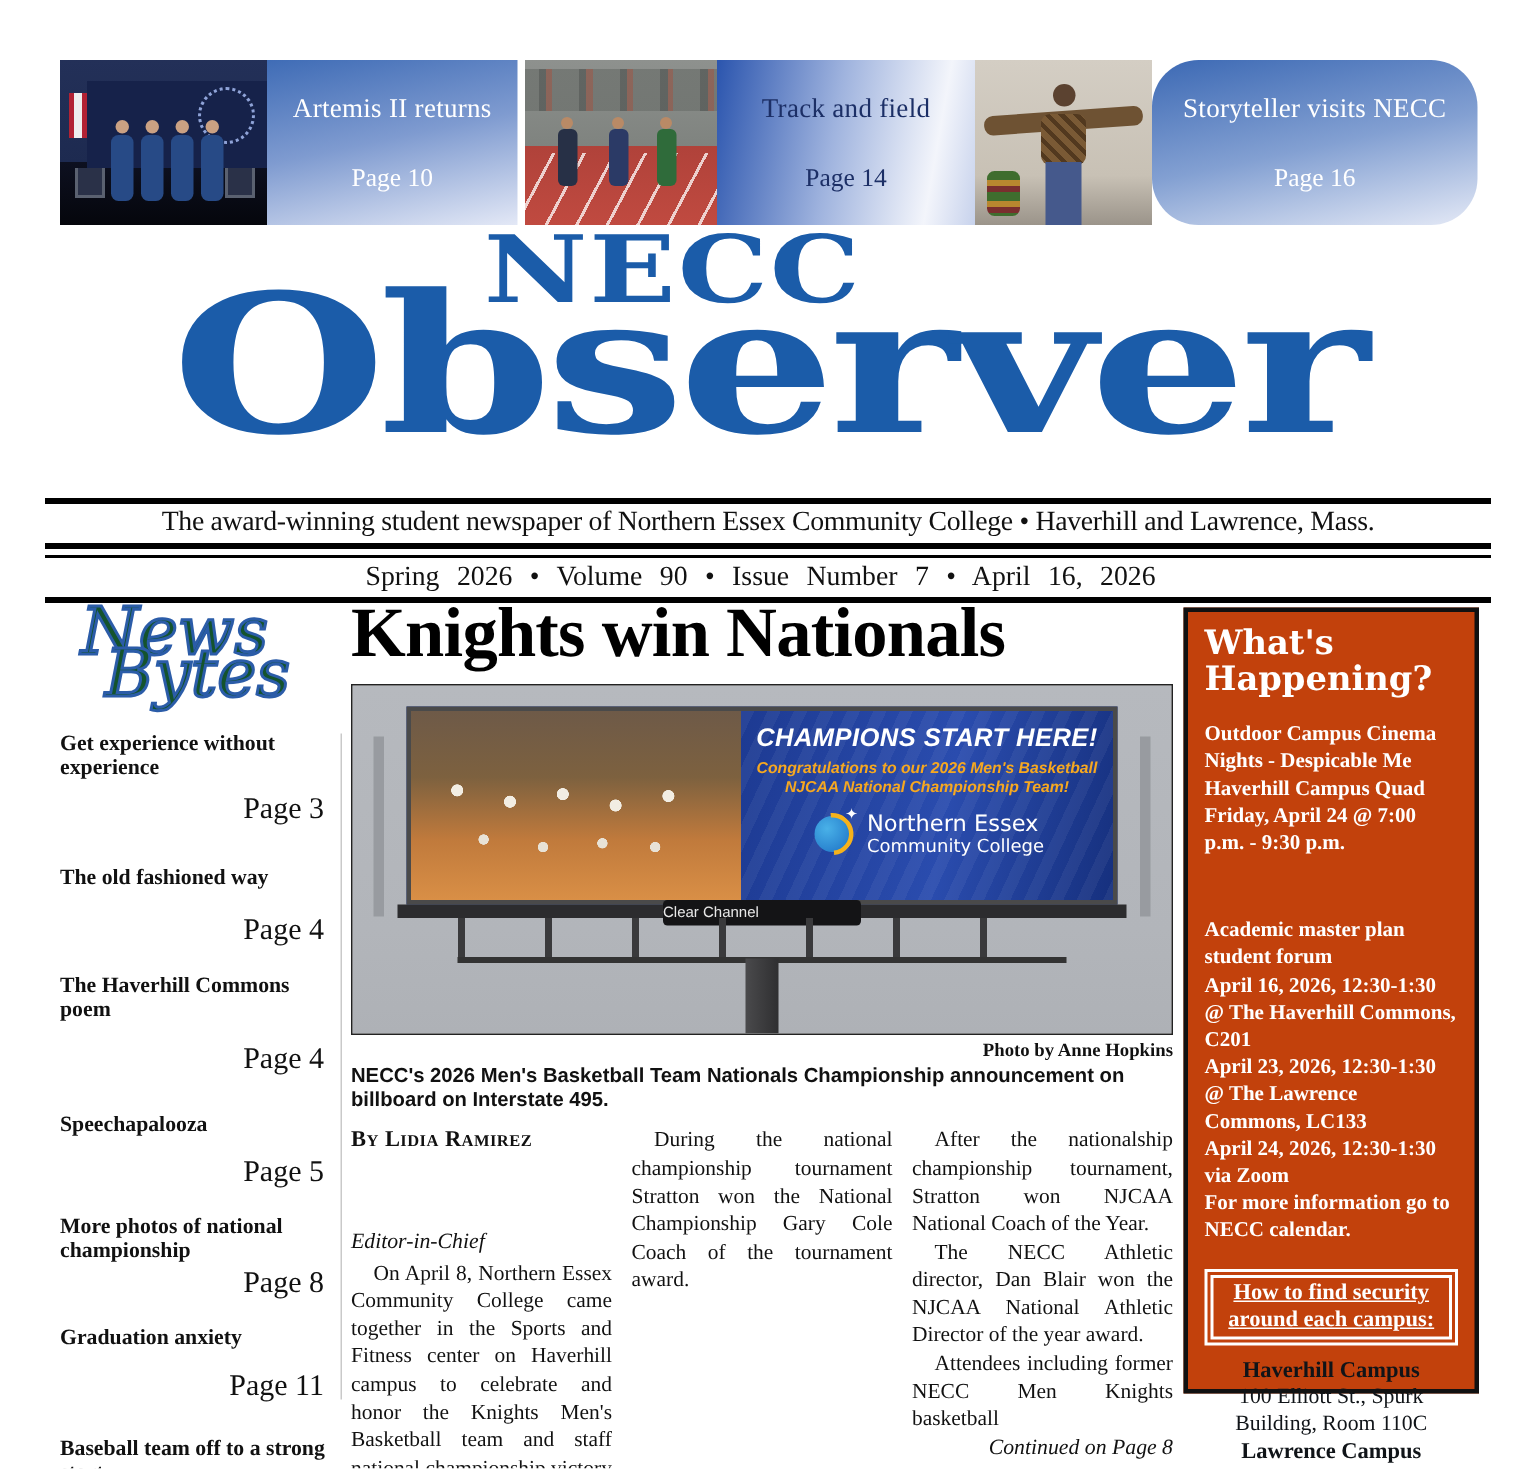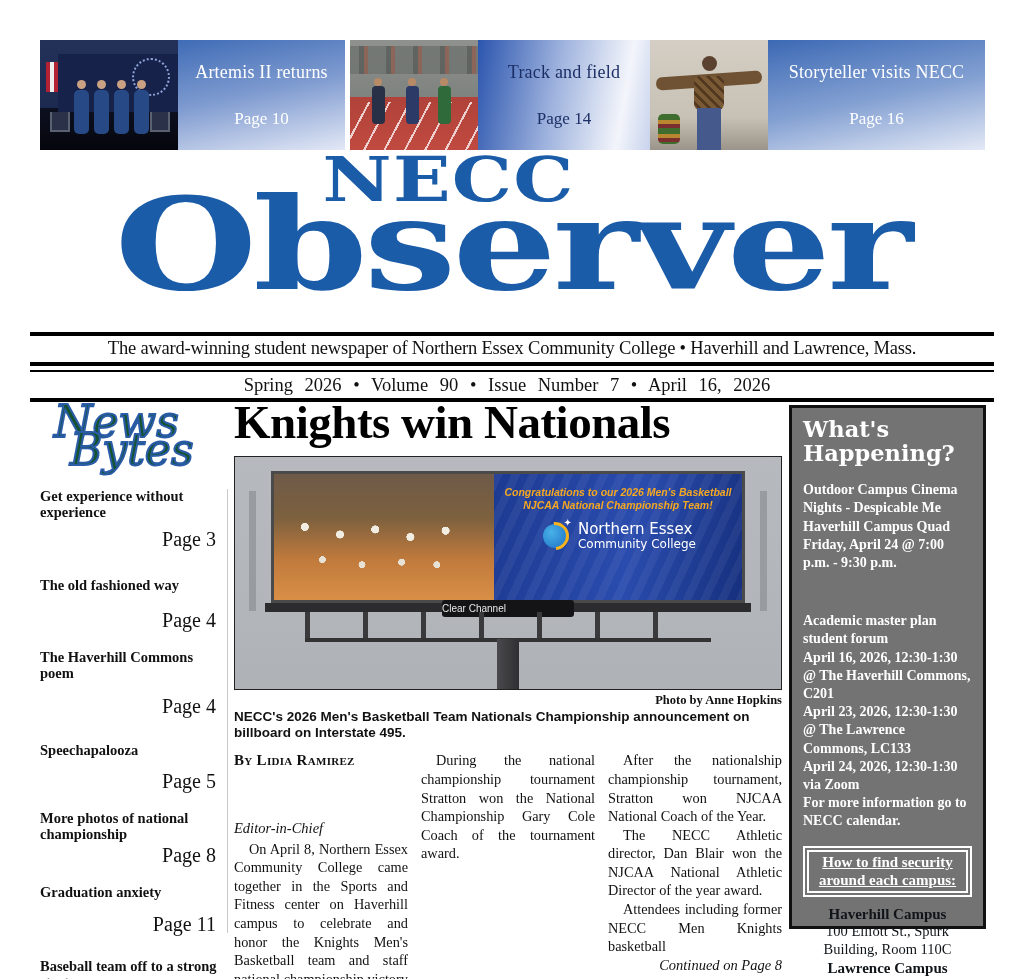--- a/index.html
+++ b/index.html
@@ -8,21 +8,21 @@
   
   .teasers{position:absolute;top:40px;left:40px;width:945px;height:110px;display:flex;}
   .tphoto{position:relative;height:110px;overflow:hidden;flex:none;}
   .tbox{position:relative;height:110px;flex:none;display:flex;flex-direction:column;justify-content:center;align-items:center;gap:26px;}
   .tbox .cap{font-size:18px;letter-spacing:.2px;}
   .tbox .pg{font-size:17px;}
   .tbox.light{color:#fff;}
   .tbox.dark{color:#1c2f66;}
   .box1{width:167px;background:linear-gradient(168deg,#3f6cb6 0%,#7f9bd0 48%,#e3e8f6 100%);}
   .box2{width:172px;background:linear-gradient(100deg,#2b55ae 0%,#9fb3de 45%,#f3f5fb 82%,#c7d2ec 100%);}
-  .box3{width:217px;background:linear-gradient(168deg,#3c69b4 0%,#83a0d2 52%,#e4e9f6 100%);}
+  .box3{width:217px;background:linear-gradient(168deg,#3c69b4 0%,#83a0d2 52%,#e4e9f6 100%);border-radius:31px;}
   .gap5{width:5px;flex:none;background:#fff;}
 
   
   .p-astro{width:138px;background:linear-gradient(#233058 0%,#1d2a50 62%,#0d1020 62%,#05060c 100%);}
   .p-astro .screen{position:absolute;left:18px;top:14px;right:0;height:58px;background:#16224a;}
   .p-astro .flag{position:absolute;left:6px;top:22px;width:12px;height:30px;background:linear-gradient(90deg,#b22234 30%,#eee 30%,#eee 70%,#b22234 70%);}
   .p-astro .ring{position:absolute;right:8px;top:18px;width:34px;height:34px;border-radius:50%;border:2px dotted #8fa3d8;}
   .fig{position:absolute;bottom:16px;width:15px;height:44px;background:#274a86;border-radius:5px;}
   .fig::before{content:"";position:absolute;top:-10px;left:3px;width:9px;height:9px;border-radius:50%;background:#caa183;}
   .p-astro .chair{position:absolute;bottom:18px;width:16px;height:18px;border:2px solid #5a6170;border-top:none;background:#2a3148;}
@@ -110,21 +110,21 @@
   .caption{font-family:"Liberation Sans",sans-serif;font-weight:bold;font-size:13.5px;line-height:1.2;margin-top:1px;}
 
   .cols{display:flex;gap:13px;margin-top:10px;}
   .col{width:174px;flex:none;font-size:14.3px;line-height:1.3;text-align:justify;}
   .col p{margin:0;text-indent:15px;}
   .byline{font-weight:bold;font-size:15px;font-variant-caps:small-caps;letter-spacing:.3px;}
   .role{font-style:italic;font-size:14.5px;margin-bottom:2px;margin-top:48px;}
   .continued{font-style:italic;text-align:right;font-size:14.5px;margin-top:26px;text-indent:0;}
 
   
-  .sidebar{width:197px;flex:none;margin-left:7px;background:#737373;border:3px solid #111;color:#fff;padding:10px 11px;box-sizing:border-box;height:524px;}
+  .sidebar{width:197px;flex:none;margin-left:7px;background:#c2410c;border:3px solid #111;color:#fff;padding:10px 11px;box-sizing:border-box;height:524px;}
   .wh-title{font-family:"DejaVu Serif",serif;font-weight:bold;font-size:22.5px;line-height:1.05;margin-bottom:16px;}
   .wh-event{font-weight:bold;font-size:14px;line-height:1.3;white-space:pre-line;}
   .e1{margin-bottom:40px;}
   .e2{margin-bottom:16px;}
   .sec-outer{border:2px solid #fff;padding:2px;}
   .sec-inner{border:2px solid #fff;padding:2px 4px;text-align:center;}
   .sec-title{font-weight:bold;font-size:15px;text-decoration:underline;line-height:1.15;}
   .sec-details{color:#101418;text-align:center;margin-top:8px;font-size:14.5px;line-height:1.22;}
   .sec-details .b{font-weight:bold;font-size:15px;}
   .condensed{display:inline-block;transform:scaleX(.82);transform-origin:center;white-space:nowrap;}
@@ -229,20 +229,21 @@
 
     <section class="article">
       <h1 class="headline">Knights win Nationals</h1>
 
       <div class="photo">
         <div class="ant" style="left:14px;top:34px;height:120px"></div>
         <div class="ant" style="right:14px;top:34px;height:120px"></div>
         <div class="board">
           <div class="gym"></div>
           <div class="ad">
+            <div class="ad-head">CHAMPIONS START HERE!</div>
             <div class="ad-sub">
               <div>Congratulations to our 2026 Men's Basketball</div>
               <div>NJCAA National Championship Team!</div>
             </div>
             <div class="ad-logo">
               <div class="swoosh">
                 <div class="ball"></div>
                 <div class="arc"></div>
                 <div class="star">✦</div>
               </div>

